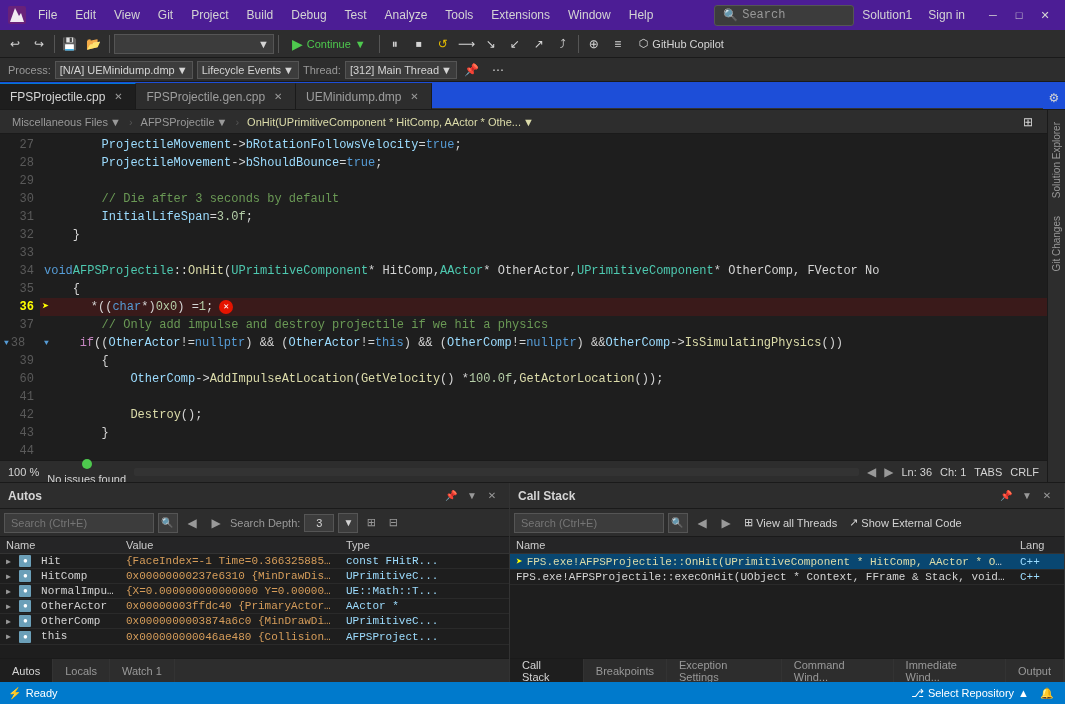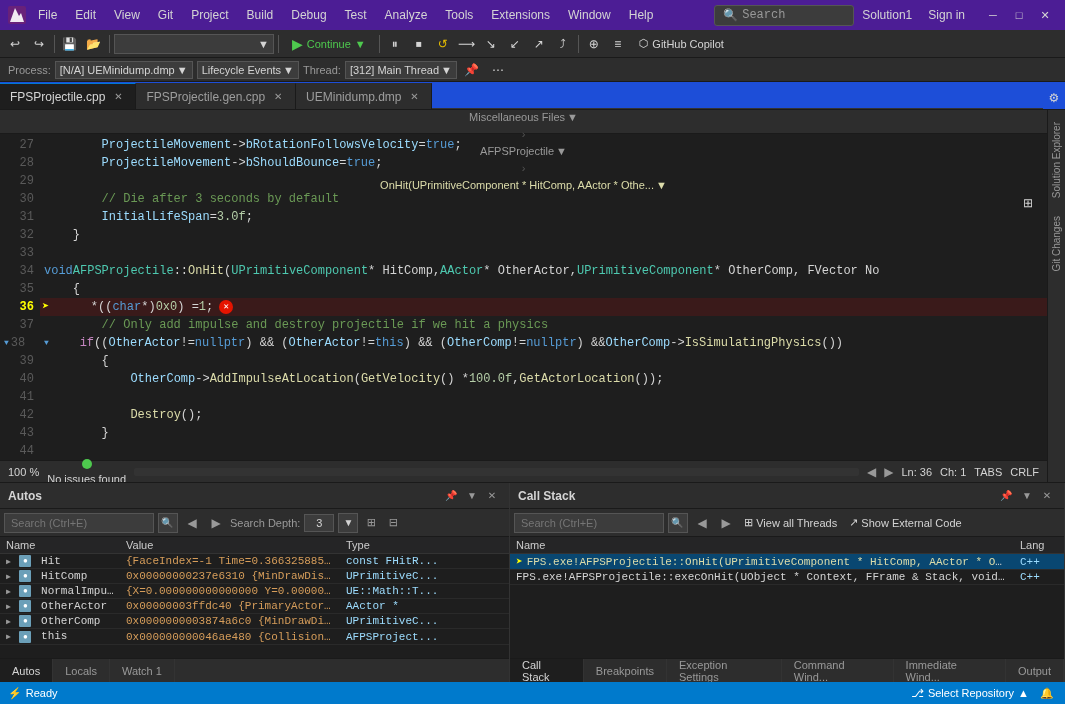--- a/index.html
+++ b/index.html
@@ -269,21 +269,20 @@
       height: 24px;
       background: #2d2d2d;
       border-bottom: 1px solid #1a1a1a;
       display: flex;
       align-items: center;
       padding: 0 8px;
       gap: 4px;
       font-family: 'Segoe UI', sans-serif;
       font-size: 11px;
       flex-shrink: 0;
-      flex-direction: column;
     }
     .breadcrumb-dropdown {
       display: flex;
       align-items: center;
       gap: 2px;
       color: #999;
       cursor: pointer;
       padding: 1px 4px;
     }
     .breadcrumb-sep { color: #555; }
@@ -678,21 +677,21 @@
         <div style="line-height:18px">30</div>
         <div style="line-height:18px">31</div>
         <div style="line-height:18px">32</div>
         <div style="line-height:18px">33</div>
         <div style="line-height:18px">34</div>
         <div style="line-height:18px">35</div>
         <div style="line-height:18px;color:#ffff00;font-weight:bold">36</div>
         <div style="line-height:18px">37</div>
         <div style="line-height:18px;display:flex;align-items:center;gap:2px"><span style="color:#569cd6;font-size:8px">▼</span>38</div>
         <div style="line-height:18px">39</div>
-        <div style="line-height:18px">40</div>
+        <div style="line-height:18px">60</div>
         <div style="line-height:18px">41</div>
         <div style="line-height:18px">42</div>
         <div style="line-height:18px">43</div>
         <div style="line-height:18px">44</div>
       </div>
       <div class="code-content">
 
         <div class="code-line">
           <span style="color:transparent;user-select:none">········</span>
           <span class="prop">ProjectileMovement</span>

